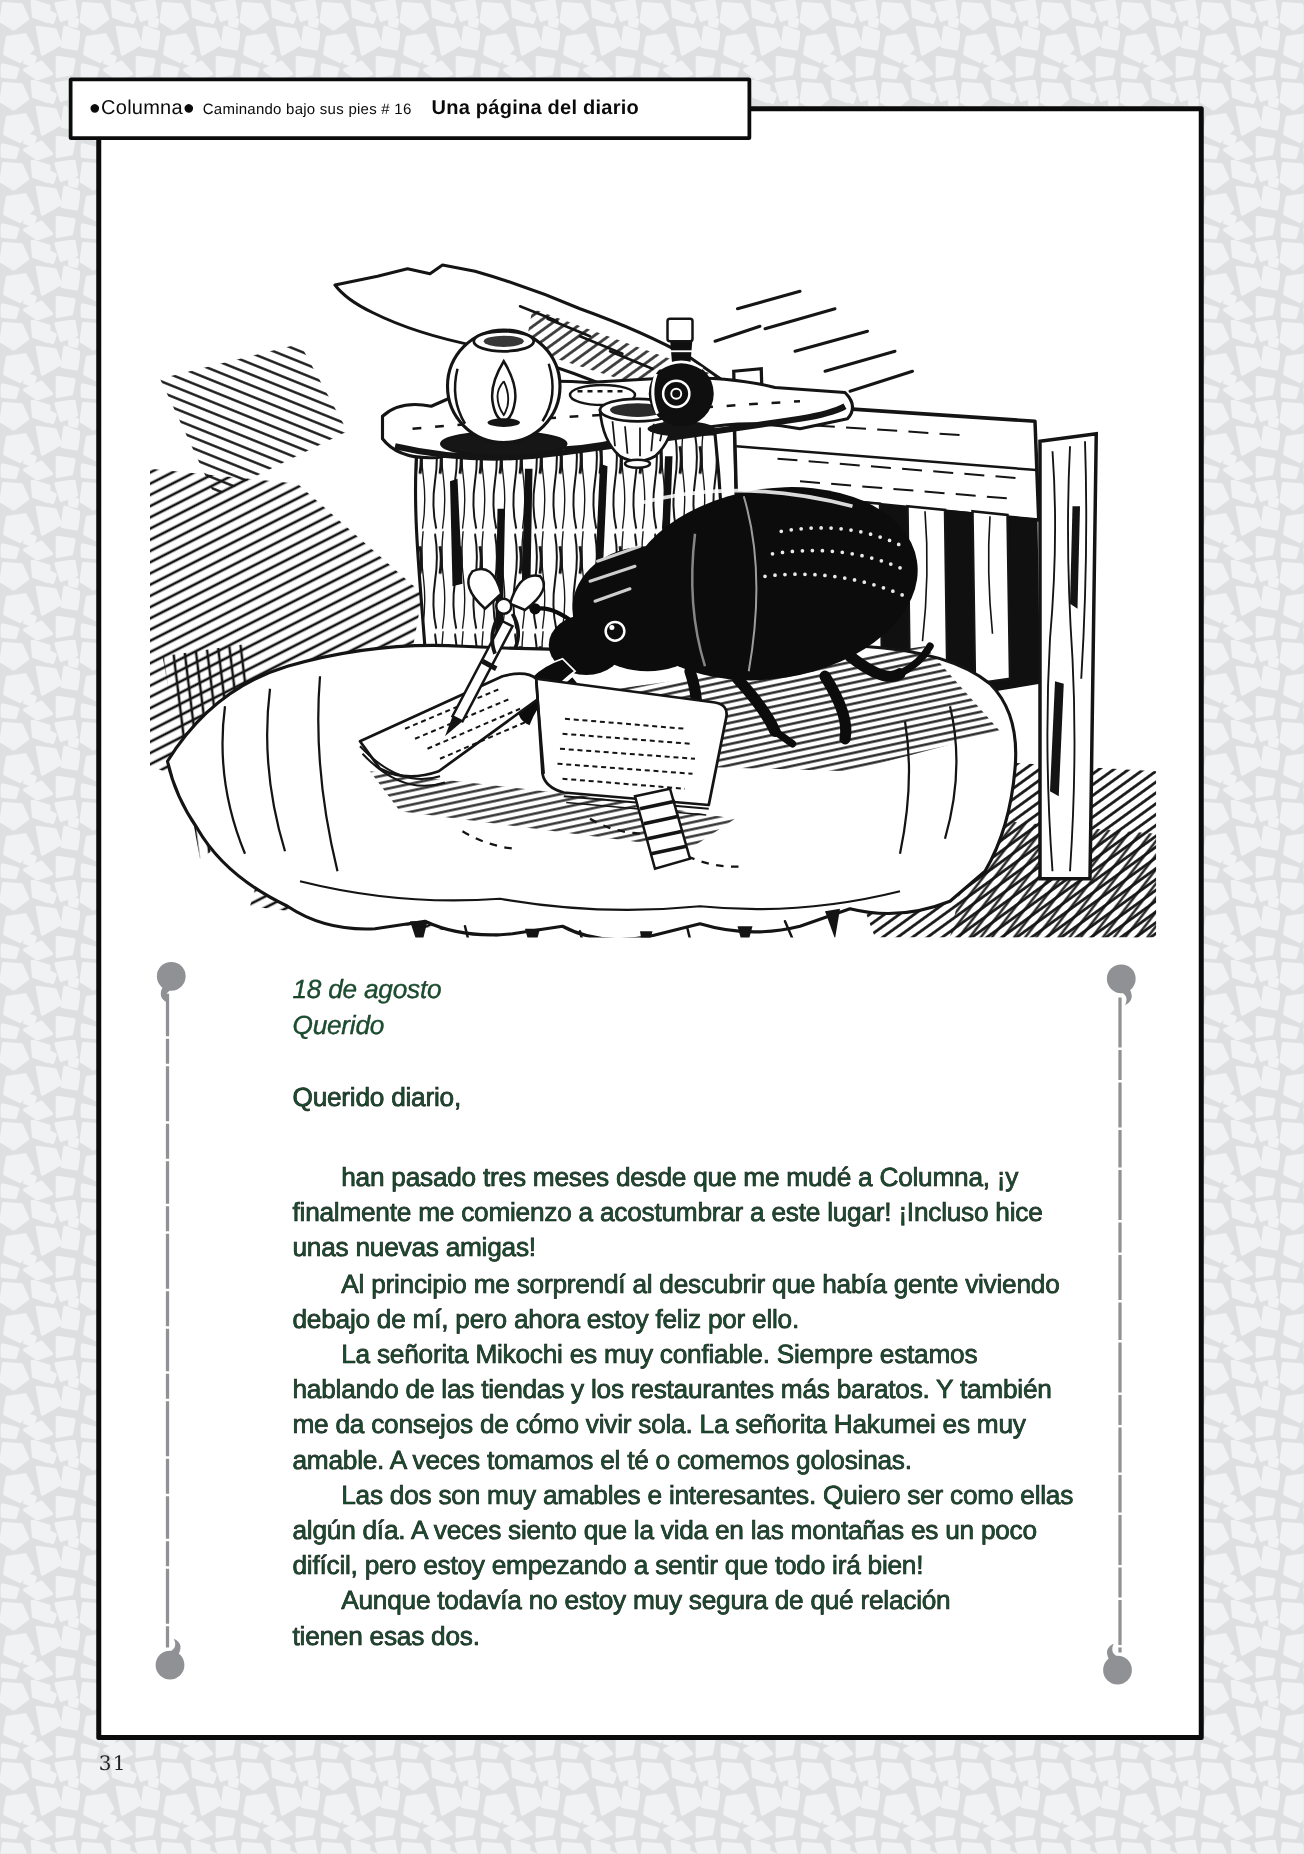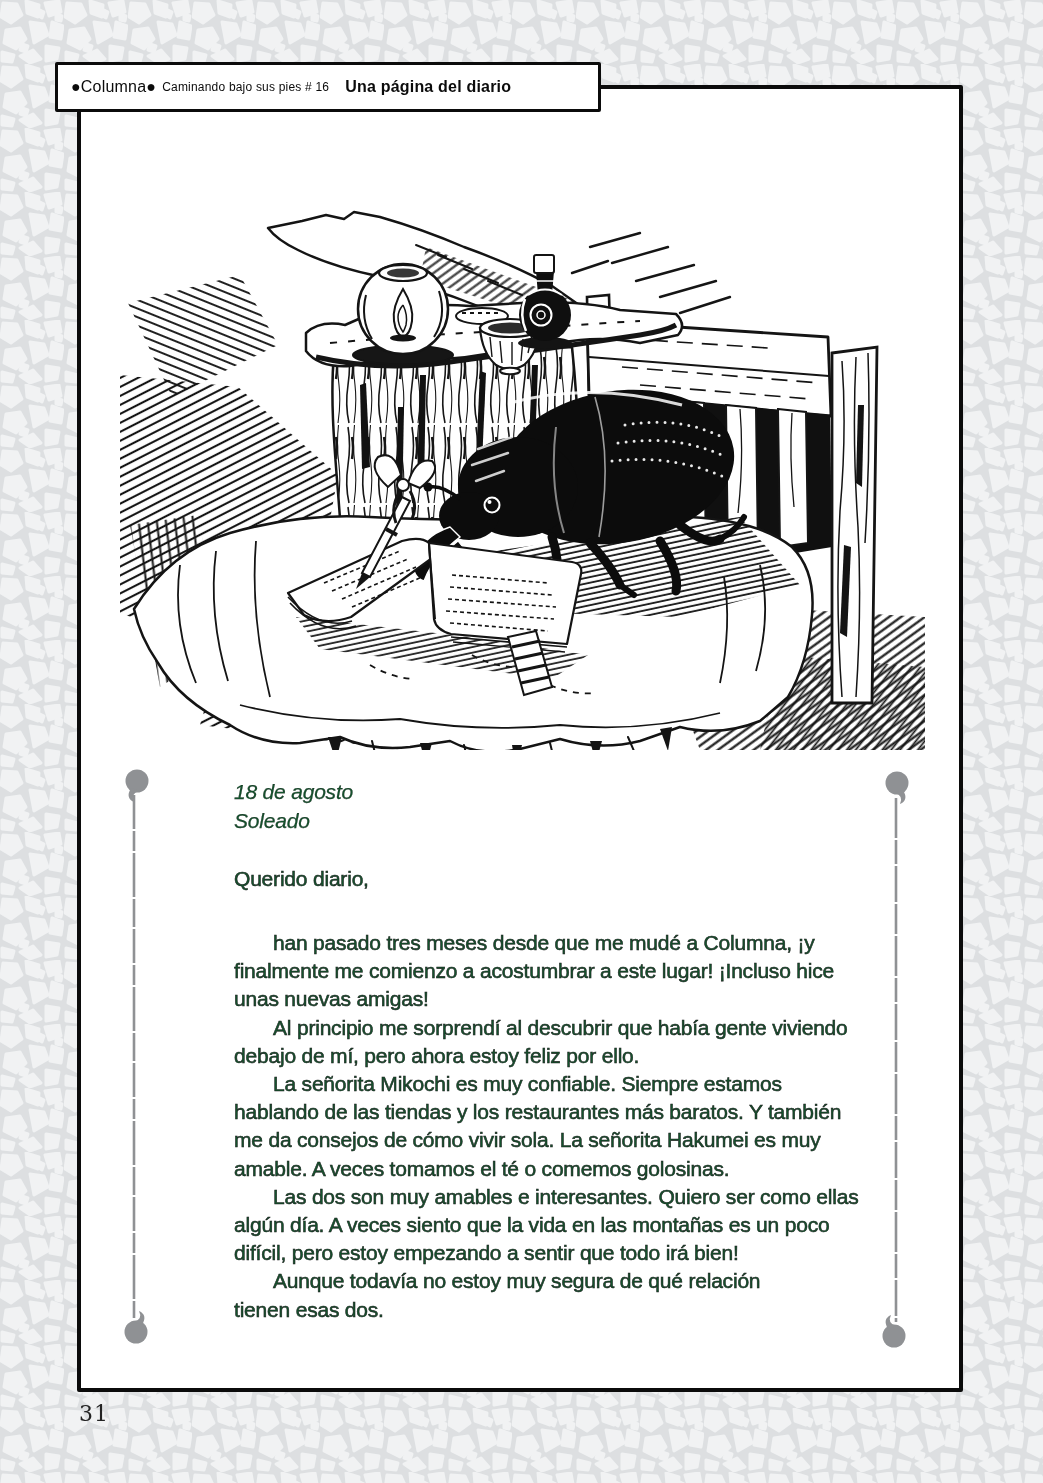--- a/index.html
+++ b/index.html
@@ -23,21 +23,21 @@
   
   .diary{position:absolute;left:190px;top:777px;width:706px;z-index:3;color:#14532d;
     font-size:21px;line-height:29px;letter-spacing:-0.2px;margin-left:44px;-webkit-text-stroke:0.55px #1b1b1b;}
   .diary .it{font-style:italic;-webkit-text-stroke:0.25px #1b1b1b;}
   .diary .salutation{margin-top:29px;}
   .paras{margin-top:36px;line-height:28.2px;}
   .diary-line{white-space:nowrap;}
   .diary-line.indent{text-indent:39px;}
   
   .page-number{position:absolute;left:79px;top:1401px;z-index:3;
-    font-family:"DejaVu Serif","Liberation Serif",serif;font-size:22px;color:#232323;letter-spacing:1px;}
+    font-family:"DejaVu Serif","Liberation Serif",serif;font-size:16px;color:#232323;letter-spacing:1px;}
 </style>
 </head>
 <body>
 
 <div class="stage">
 
   <svg class="bg-tex" width="1043" height="1483" aria-hidden="true">
     <defs>
       <pattern id="crackle" width="64" height="64" patternUnits="userSpaceOnUse">
         <rect width="64" height="64" fill="#dcdfe1"></rect>
@@ -332,21 +332,21 @@
       <line x1="896" y1="798" x2="896" y2="1322" stroke-dasharray="40 2 24 2 36 2 30 2"></line>
     </g>
     <use href="#dropOrn" x="0" y="0" transform="translate(137,781)"></use>
     <use href="#dropOrn" x="0" y="0" transform="translate(136,1332) rotate(180)"></use>
     <use href="#dropOrn" x="0" y="0" transform="translate(897,783) scale(-1,1)"></use>
     <use href="#dropOrn" x="0" y="0" transform="translate(894,1336) rotate(180) scale(-1,1)"></use>
   </svg>
 
   <div class="diary">
     <div class="diary-line it">18 de agosto</div>
-    <div class="diary-line it">Soleado</div>
+    <div class="diary-line it">Querido</div>
     <div class="diary-line salutation">Querido diario,</div>
     <div class="paras">
         <div class="diary-line indent">han pasado tres meses desde que me mudé a Columna, ¡y</div>
         <div class="diary-line">finalmente me comienzo a acostumbrar a este lugar! ¡Incluso hice</div>
         <div class="diary-line">unas nuevas amigas!</div>
         <div class="diary-line indent">Al principio me sorprendí al descubrir que había gente viviendo</div>
         <div class="diary-line">debajo de mí, pero ahora estoy feliz por ello.</div>
         <div class="diary-line indent">La señorita Mikochi es muy confiable. Siempre estamos</div>
         <div class="diary-line">hablando de las tiendas y los restaurantes más baratos. Y también</div>
         <div class="diary-line">me da consejos de cómo vivir sola. La señorita Hakumei es muy</div>

